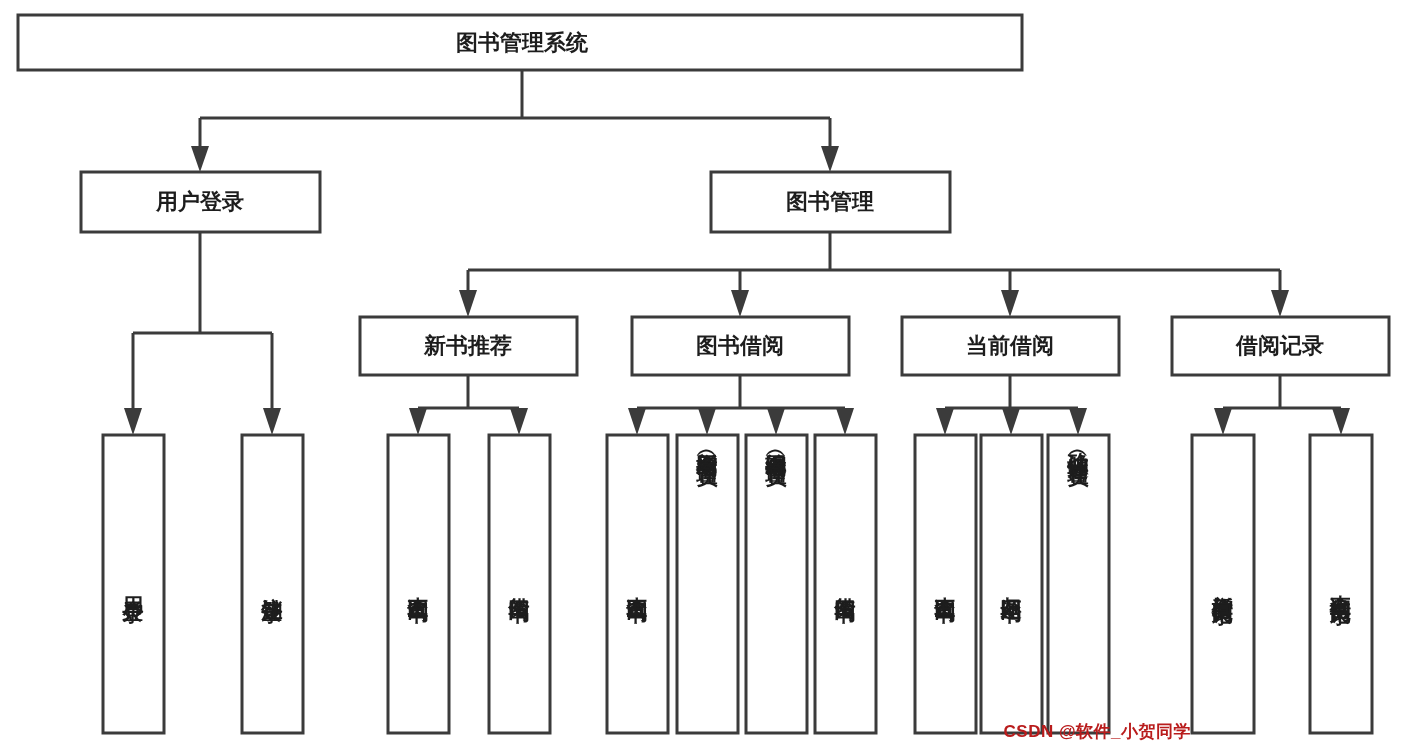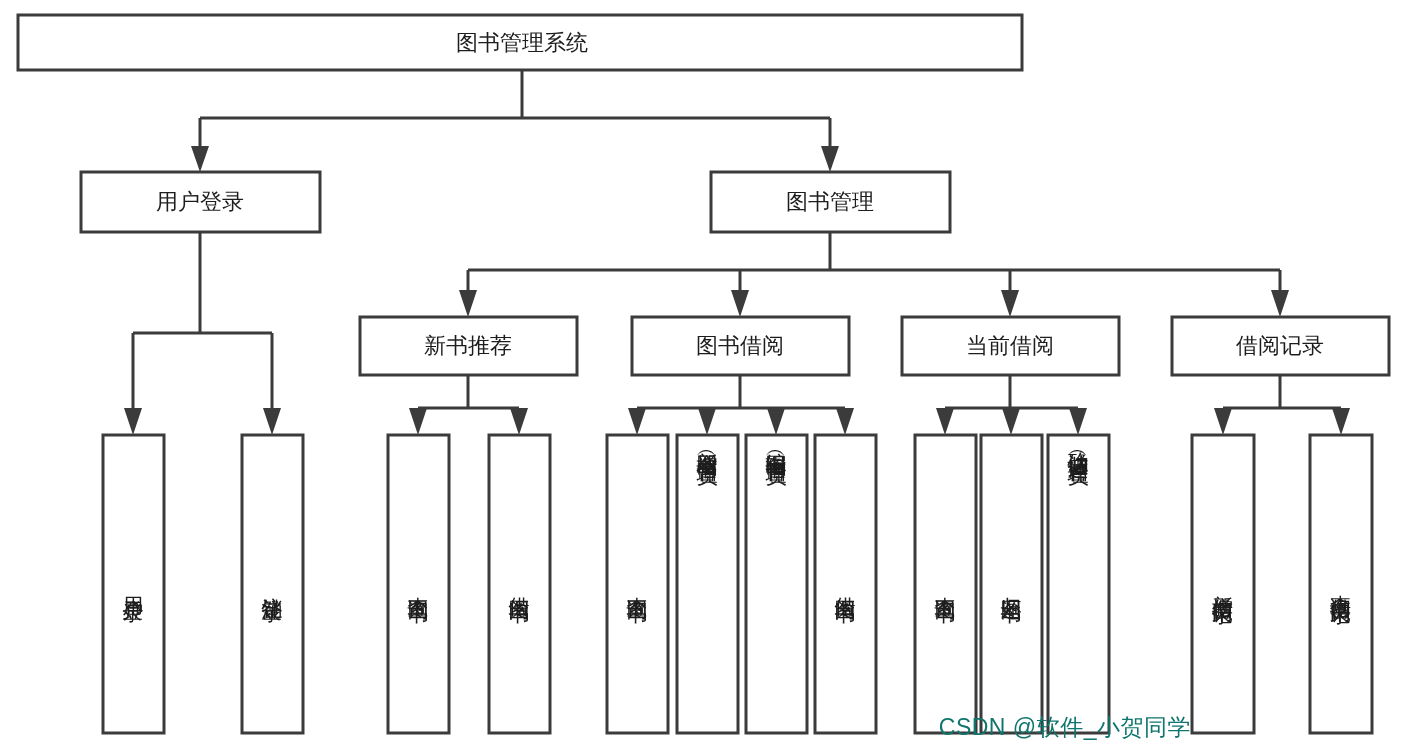--- a/index.html
+++ b/index.html
@@ -3,21 +3,21 @@
 <meta charset="utf-8">
 <title>图书管理系统 功能结构图</title>
 <style>
   html,body{margin:0;padding:0;background:#ffffff;}
   body{
     width:1405px;height:747px;
     font-family:"Liberation Sans","DejaVu Sans",sans-serif;
     overflow:hidden;
     position:relative;
   }
-  #diagram-root{position:relative;width:1199px;height:747px;background:#fff;}
+  #diagram-root{position:relative;width:1199px;height:747px;background:#fff;font-weight:bold;}
   svg#tree{position:absolute;left:0;top:0;width:1405px;height:747px;display:block;}
   .node-rect{fill:#ffffff;stroke:#3b3b3b;stroke-width:3;}
   .edge{stroke:#3b3b3b;stroke-width:3;fill:none;stroke-linecap:butt;}
   .arrow-head{fill:#3b3b3b;stroke:none;}
   .node-label-h{
     font-family:"Liberation Sans","DejaVu Sans",sans-serif;
     font-size:22px;fill:#1d1d1d;
     text-anchor:middle;dominant-baseline:middle;
   }
   .leaf-label-wrap{
@@ -35,22 +35,22 @@
     line-height:1;
     letter-spacing:2px;
     color:#1d1d1d;
     white-space:nowrap;
     text-align:center;
   }
   .watermark{
     position:absolute;
     right:8px;bottom:4px;
     font-family:"Liberation Sans","DejaVu Sans",sans-serif;
-    font-size:23px;
-    color:#0f766e;
+    font-size:17px;
+    color:#b91c1c;
     letter-spacing:0.5px;
     user-select:none;
     white-space:nowrap;
   }
 </style>
 </head>
 <body>
 
 <div id="diagram-root">
 

